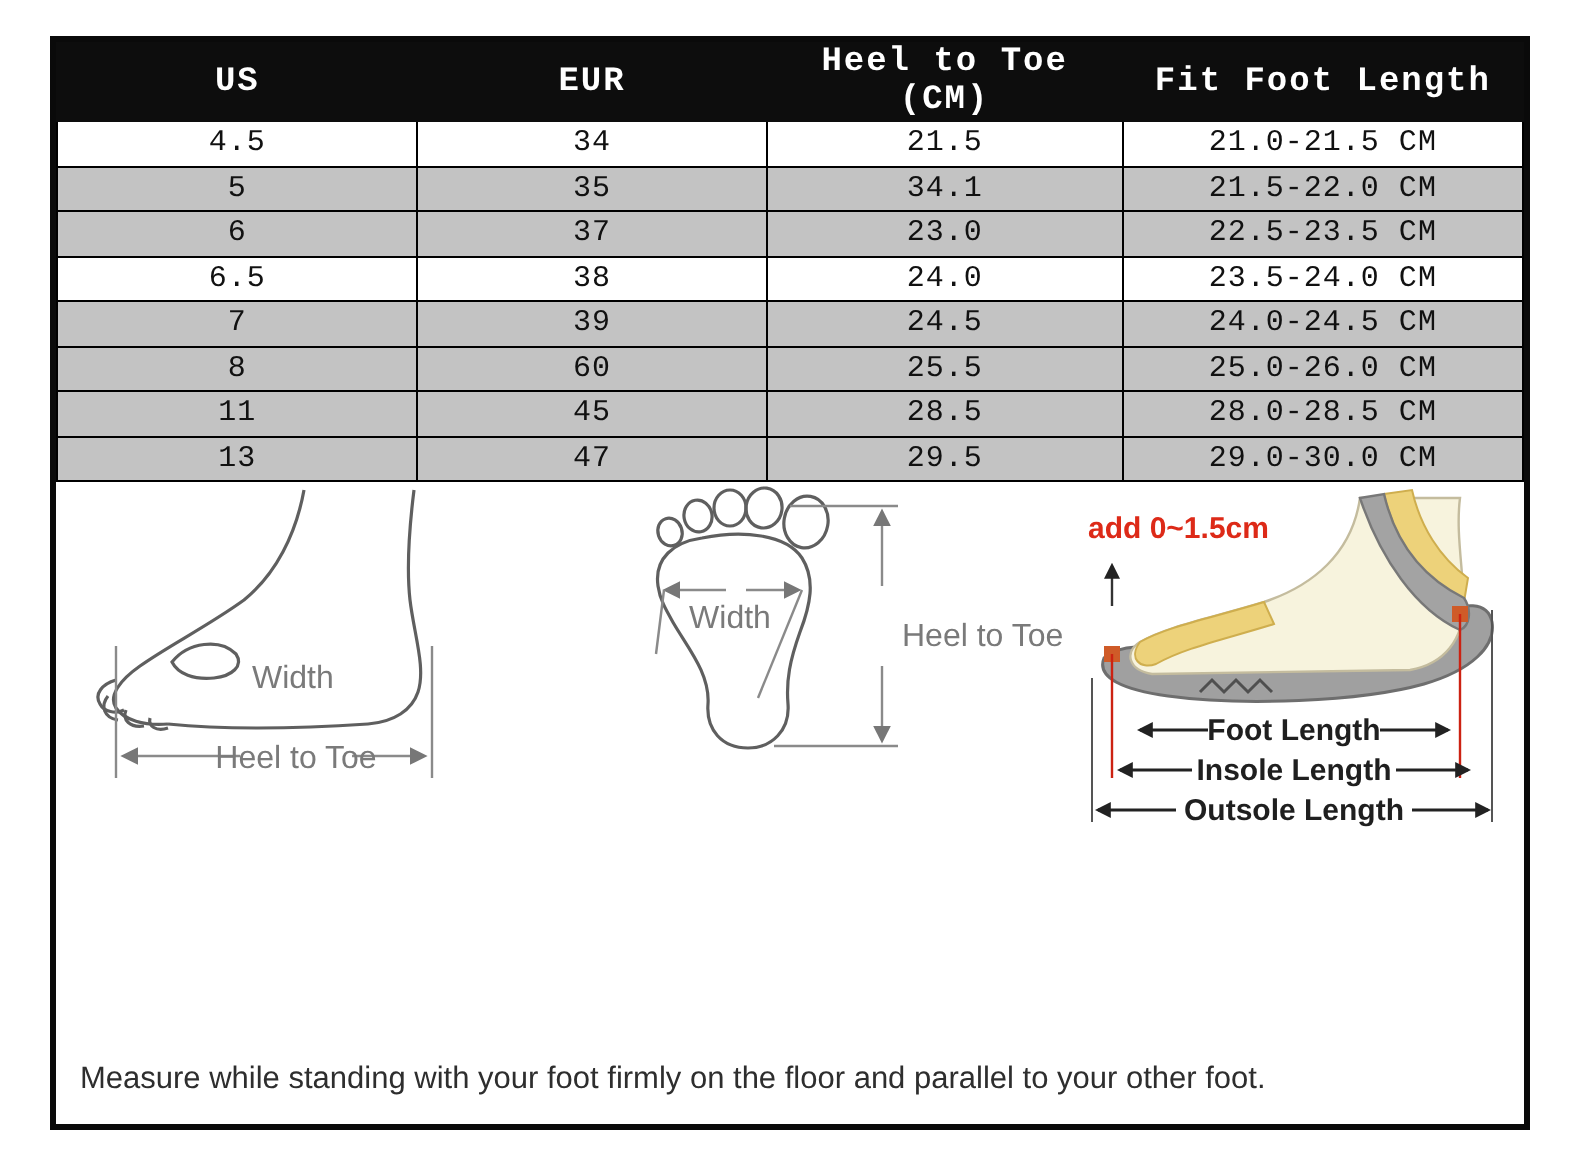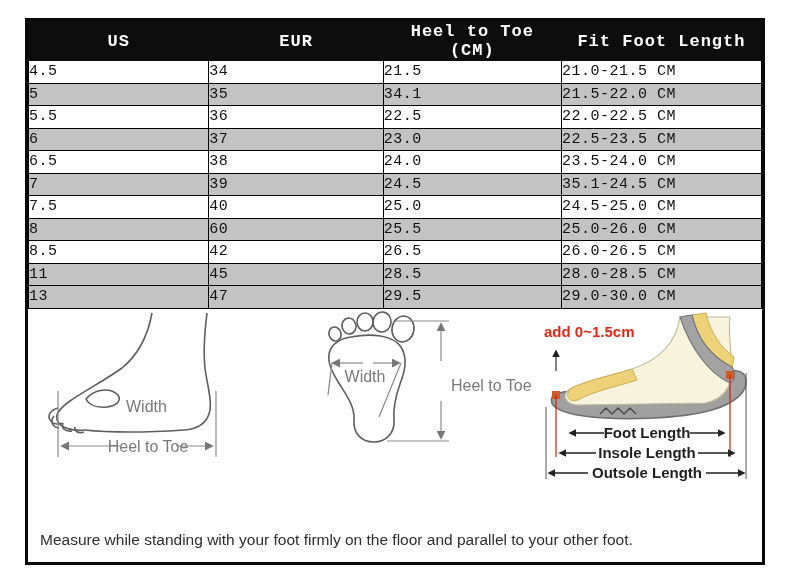--- a/index.html
+++ b/index.html
@@ -5,21 +5,21 @@
   html,body{margin:0;padding:0;background:#ffffff;}
   .canvas{position:relative;width:790px;height:586px;background:#ffffff;overflow:hidden;
           font-family:"Liberation Sans","DejaVu Sans",sans-serif;}
   .frame{position:absolute;left:25px;top:18px;width:740px;height:547px;
          border:3px solid #0a0a0a;background:#f0abfc;box-sizing:border-box;
          display:flex;flex-direction:column;}
   table.size-table{width:100%;border-collapse:collapse;table-layout:fixed;
          font-family:"Liberation Mono","DejaVu Sans Mono",monospace;}
   table.size-table th{background:#0d0d0d;color:#ffffff;height:31px;font-size:17px;
          font-weight:bold;letter-spacing:1px;border:1px solid #0d0d0d;padding:0;}
-  table.size-table td{height:21.5px;text-align:left;vertical-align:middle;font-size:15px;
+  table.size-table td{height:21.5px;text-align:center;vertical-align:middle;font-size:15px;
          color:#111;border:1px solid #000;padding:0;background:#ffffff;letter-spacing:0.5px;}
   table.size-table tr.alt td{background:#c3c3c3;}
   .diagrams{position:relative;flex:1;background:#ffffff;}
   .svgbox{position:absolute;top:2px;}
   #svg-side-foot{left:6px;}
   #svg-footprint{left:263px;}
   #svg-shoe{left:512px;}
   .measure-note{position:absolute;left:12px;bottom:13px;font-size:15.5px;color:#2e2e2e;
          font-family:"Liberation Sans","DejaVu Sans",sans-serif;}
   .diag-label{font-family:"Liberation Sans","DejaVu Sans",sans-serif;font-size:16px;fill:#7a7a7a;}
@@ -55,61 +55,43 @@
             <td>34</td>
             <td>21.5</td>
             <td>21.0-21.5 CM</td>
           </tr>
           <tr class="alt">
             <td>5</td>
             <td>35</td>
             <td>34.1</td>
             <td>21.5-22.0 CM</td>
           </tr>
-          <tr>
-            <td>5.5</td>
-            <td>36</td>
-            <td>22.5</td>
-            <td>22.0-22.5 CM</td>
-          </tr>
           <tr class="alt">
             <td>6</td>
             <td>37</td>
             <td>23.0</td>
             <td>22.5-23.5 CM</td>
           </tr>
           <tr>
             <td>6.5</td>
             <td>38</td>
             <td>24.0</td>
             <td>23.5-24.0 CM</td>
           </tr>
           <tr class="alt">
             <td>7</td>
             <td>39</td>
             <td>24.5</td>
-            <td>35.1-24.5 CM</td>
-          </tr>
-          <tr>
-            <td>7.5</td>
-            <td>40</td>
-            <td>25.0</td>
-            <td>24.5-25.0 CM</td>
+            <td>24.0-24.5 CM</td>
           </tr>
           <tr class="alt">
             <td>8</td>
             <td>60</td>
             <td>25.5</td>
             <td>25.0-26.0 CM</td>
-          </tr>
-          <tr>
-            <td>8.5</td>
-            <td>42</td>
-            <td>26.5</td>
-            <td>26.0-26.5 CM</td>
           </tr>
           <tr class="alt">
             <td>11</td>
             <td>45</td>
             <td>28.5</td>
             <td>28.0-28.5 CM</td>
           </tr>
           <tr class="alt">
             <td>13</td>
             <td>47</td>

